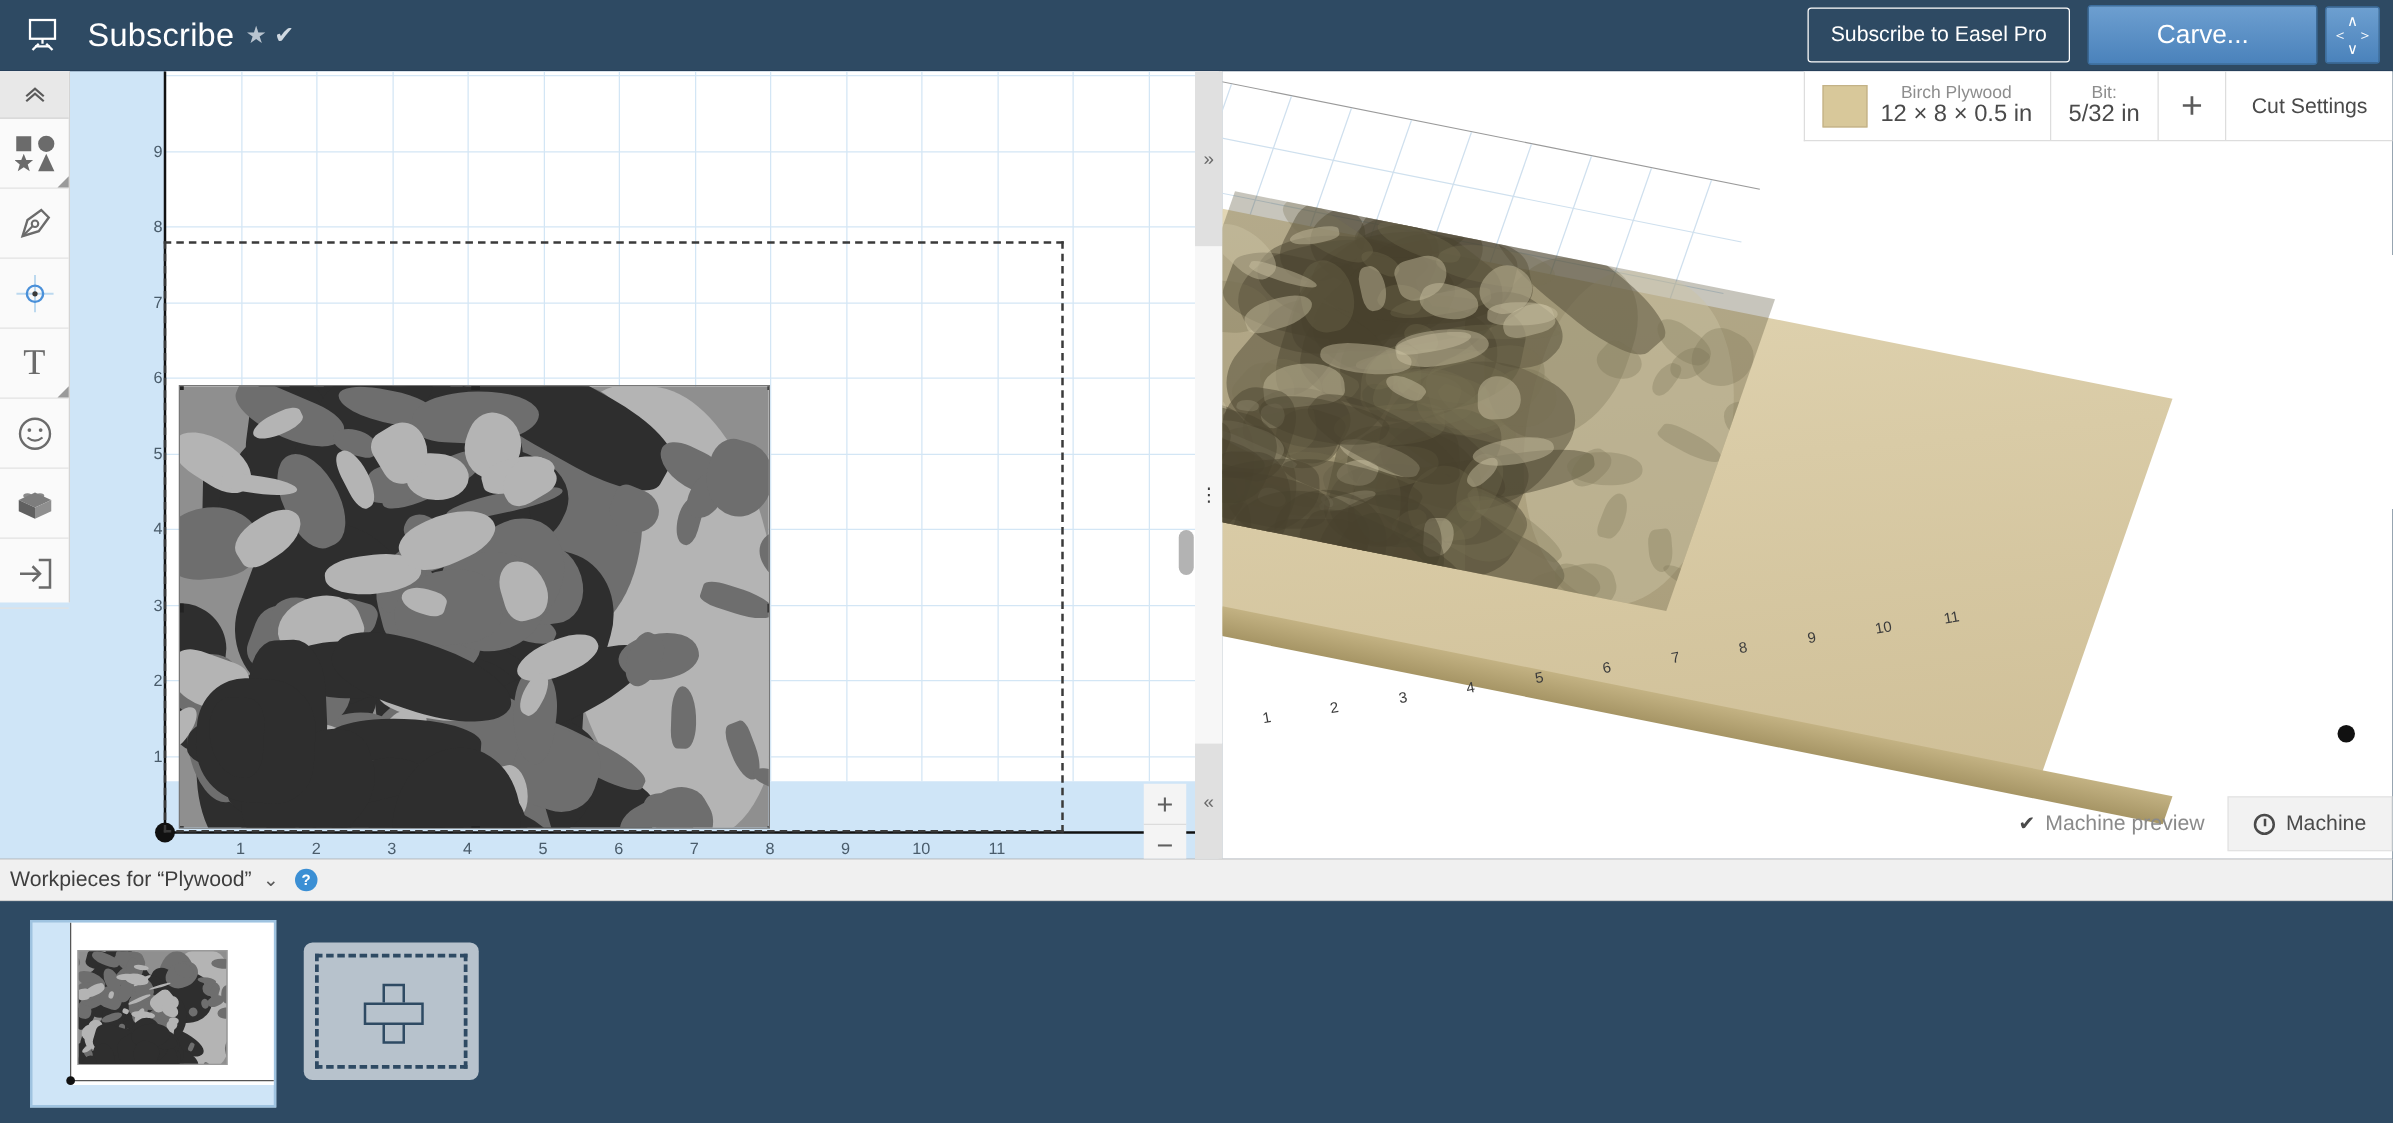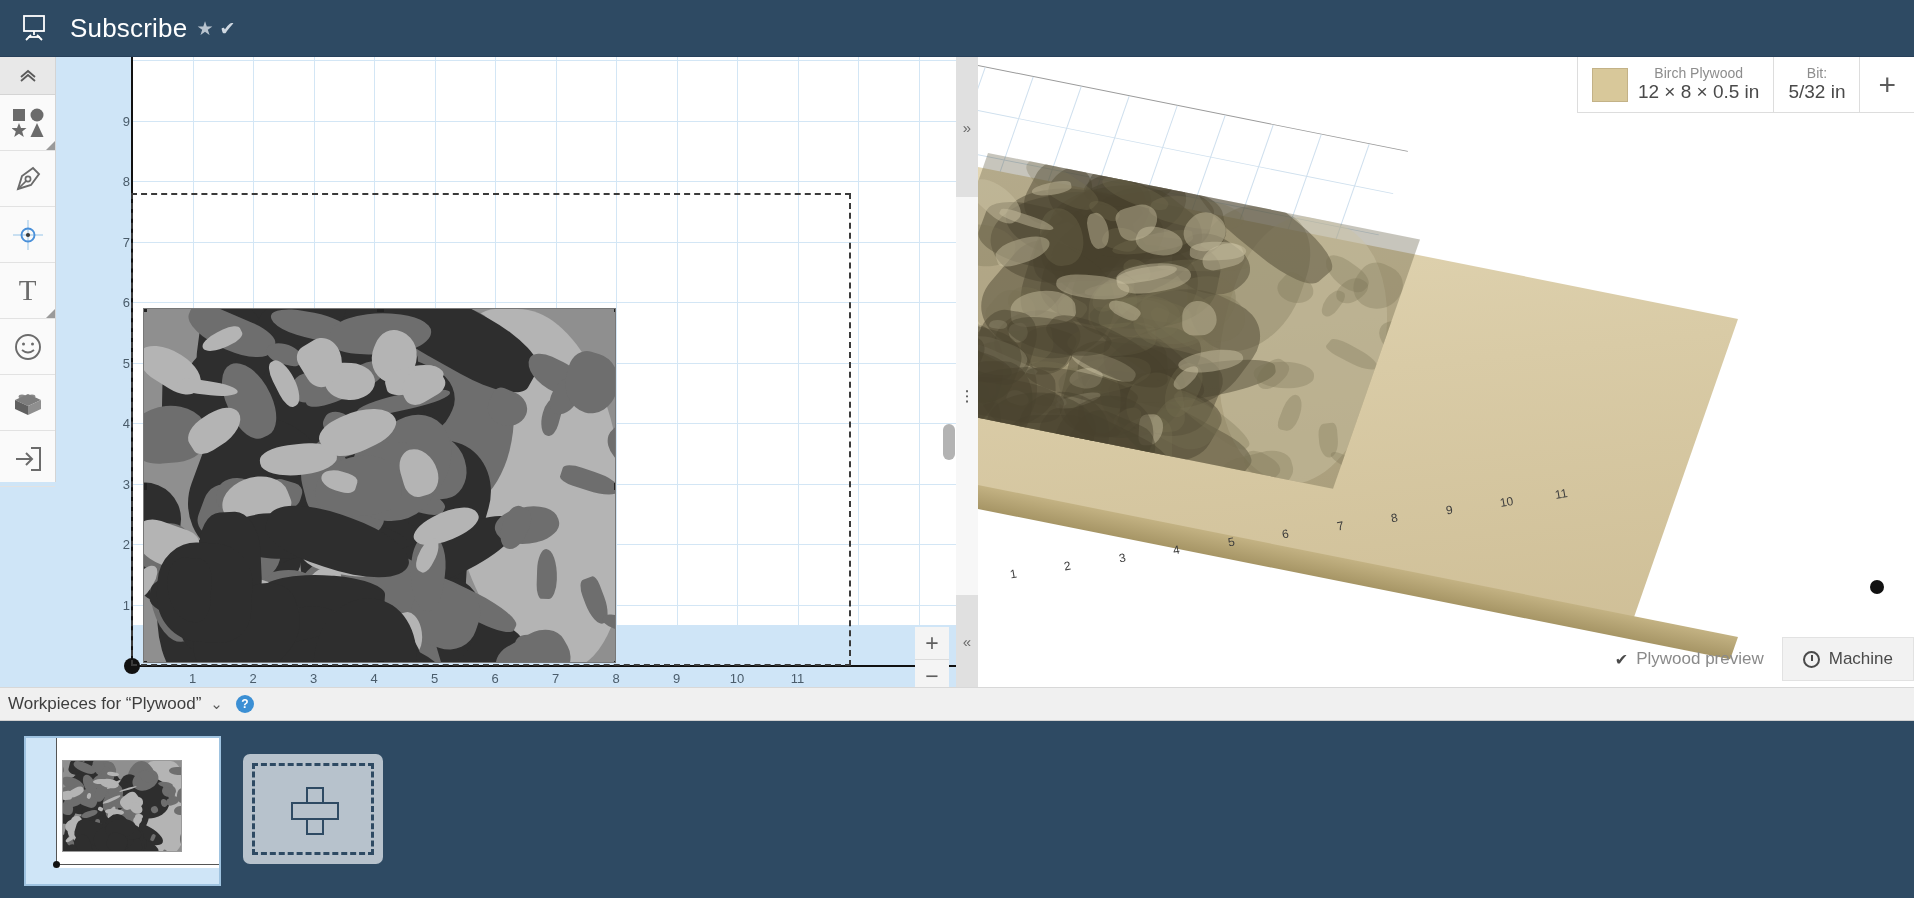--- a/index.html
+++ b/index.html
@@ -284,20 +284,30 @@
       <line x1="7" y1="27" x2="12" y2="22" stroke="#ffffff" stroke-width="1.8"></line>
       <line x1="23" y1="27" x2="18" y2="22" stroke="#ffffff" stroke-width="1.8"></line>
       <line x1="9" y1="24" x2="21" y2="24" stroke="#ffffff" stroke-width="1.8"></line>
     </svg>
   </div>
   <div class="doc-title">Subscribe</div>
   <div class="title-star">★</div>
   <div class="title-check">✔</div>
 
 
+  <div class="topbar-right">
+    <div class="btn-subscribe">Subscribe to Easel Pro</div>
+    <div class="btn-carve">Carve...</div>
+    <div class="btn-nav">
+      <span class="nav-u">∧</span>
+      <span class="nav-l">＜</span>
+      <span class="nav-r">＞</span>
+      <span class="nav-d">∨</span>
+    </div>
+  </div>
 </div>
 
 <div class="canvas-wrap">
   <div class="canvas-white">
     <div class="grid-lines" id="grid2d">
         <div class="gl-v" style="left: 60.5px;"></div>
         <div class="gl-v" style="left: 121px;"></div>
         <div class="gl-v" style="left: 181.5px;"></div>
         <div class="gl-v" style="left: 242px;"></div>
         <div class="gl-v" style="left: 302.5px;"></div>
@@ -760,26 +770,27 @@
       <div style="display:flex;flex-direction:column;align-items:center;">
         <div class="sb-label">Birch Plywood</div>
         <div class="sb-value">12 × 8 × 0.5 in</div>
       </div>
     </div>
     <div class="sb-cell">
       <div class="sb-label">Bit:</div>
       <div class="sb-value">5/32 in</div>
     </div>
     <div class="sb-cell sb-plus">+</div>
+    <div class="sb-cell sb-cut">Cut Settings</div>
   </div>
 
   <div class="preview-bottom">
     <div class="detailed-preview">
       <span class="chk">✔</span>
-      <span>Plywood preview</span>
+      <span>Machine preview</span>
     </div>
     <div class="simulate-btn">
       <span class="clock"></span>
       <span>Machine</span>
     </div>
   </div>
 </div>
 
 <div class="wp-header">
   <span class="wp-title">Workpieces for “Plywood”</span>

